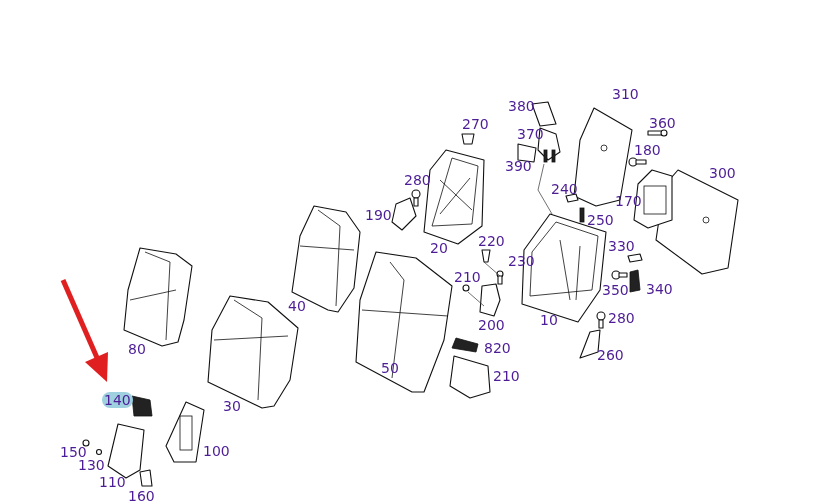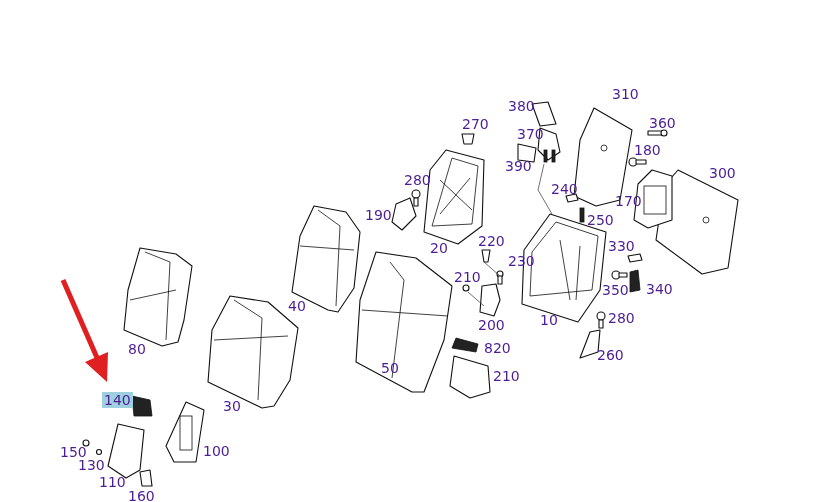--- a/index.html
+++ b/index.html
@@ -1,20 +1,20 @@
 <!DOCTYPE html>
 <html><head>
 <meta charset="utf-8">
 <style>
   html, body { margin:0; padding:0; background:#ffffff; }
   body { width:824px; height:502px; position:relative; overflow:hidden;
          font-family:"DejaVu Sans", sans-serif; }
   #canvas { position:absolute; left:0; top:0; width:824px; height:502px; }
   .lbl { position:absolute; font-size:14px; color:#4c1d95; line-height:16px; white-space:nowrap; }
-  .lbl.hl { padding:0 2px; }
+  .lbl.hl { padding:0 2px;border-radius:8px; }
   svg .part { fill:#ffffff; stroke:#111; stroke-width:1.1; stroke-linejoin:round; }
   svg .thin { fill:none; stroke:#111; stroke-width:0.8; }
   svg .dark { fill:#222; stroke:#111; stroke-width:0.8; }
   svg .lead { fill:none; stroke:#333; stroke-width:0.7; }
 </style>
 </head>
 <body>
 
 <div id="canvas">
   <svg width="824" height="502" viewBox="0 0 824 502">

